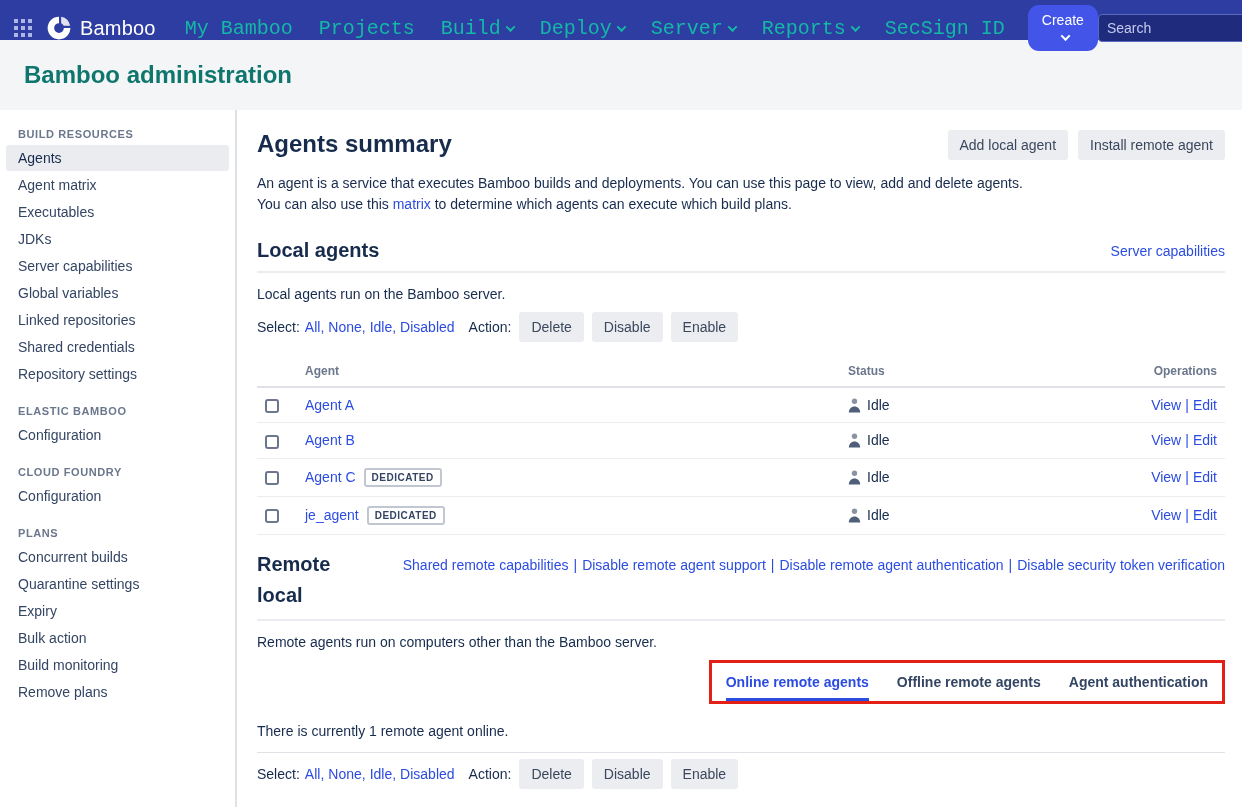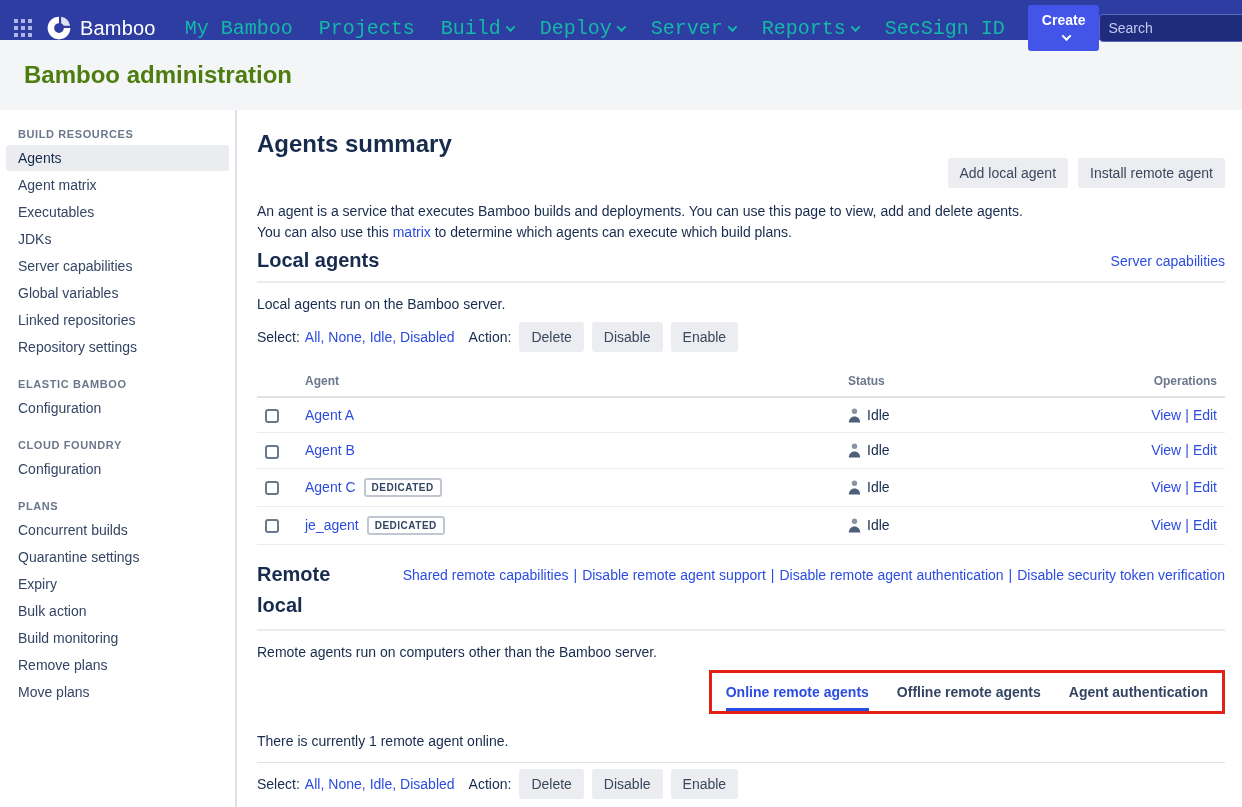--- a/index.html
+++ b/index.html
@@ -7,54 +7,54 @@
   body { font-family:"Liberation Sans", sans-serif; font-size:14px; color:#172b4d; background:#fff; }
   a { text-decoration:none; cursor:pointer; }
 
   
   .topbar { height:40px; background:#2e3da1; display:flex; align-items:center; padding:16px 12px 0 14px; color:#fff; }
   .grid-icon { display:inline-block; margin-right:14px; cursor:pointer; line-height:0; }
   .logo { display:flex; align-items:center; margin-right:16px; cursor:pointer; }
   .logo-text { font-size:20px; font-weight:500; color:#fff; margin-left:8px; letter-spacing:.2px; }
   .nav-item { color:#14b8a6; font-size:20px; padding:10px 13px; cursor:pointer; white-space:nowrap;font-family:Liberation Mono, monospace; }
   .chev { display:inline-block; width:7px; height:7px; border-left:2px solid currentColor; border-bottom:2px solid currentColor; transform:rotate(-45deg) translate(1px,-1px); margin-left:6px; vertical-align:middle; }
-  .create-btn { background:#4355e8; color:#fff; font-weight:700; font-size:14px; border:none; border-radius:3px; padding:7px 14px; margin-left:10px; cursor:pointer; }
+  .create-btn { background:#4355e8; color:#fff; font-weight:400; font-size:14px; border:none; border-radius:11px; padding:7px 14px; margin-left:10px; cursor:pointer; }
   .create-btn .chev { border-width:2px; }
   .searchbox { margin-left:auto; display:flex; align-items:center; background:#1f2b7d; border:1px solid #5a68c0; border-radius:4px; height:28px; width:212px; padding:0 8px; }
   .searchbox input { flex:1; background:transparent; border:none; outline:none; color:#e8ecff; font-size:14px; font-family:"Liberation Sans",sans-serif; }
   .searchbox input::placeholder { color:#c3cbf0; }
   .icon-btn { margin-left:16px; cursor:pointer; line-height:0; display:flex; align-items:center; justify-content:center; }
   .help-circle { width:21px; height:21px; border:2px solid #fff; border-radius:50%; color:#fff; font-size:12px; font-weight:700; display:flex; align-items:center; justify-content:center; line-height:1; }
   .help-circle::after { content:"?"; }
   .avatar { width:28px; height:28px; border-radius:50%; overflow:hidden; }
 
   
   .page-band { height:70px; background:#f4f5f7; display:flex; align-items:center; padding:0 24px; }
-  .page-band h1 { font-size:24px; font-weight:700; color:#4d7c0f; }
+  .page-band h1 { font-size:24px; font-weight:700; color:#0f766e; }
 
   
   .content { display:flex; height:697px;justify-content:flex-end; }
   .sidebar { width:237px; border-right:2px solid #dfe1e6; padding-top:14px; flex-shrink:0; }
   .side-heading { font-size:11px; font-weight:700; letter-spacing:.6px; color:#6b778c; padding:4px 18px; margin-top:14px; }
   .side-section:first-child .side-heading { margin-top:0; }
   .side-item { display:block; font-size:14px; color:#344563; padding:5px 12px; margin:1px 6px; border-radius:3px; cursor:pointer; }
   .side-item.selected { background:#ebecf0; color:#172b4d; }
 
   .main { flex:1; padding:20px 17px 0 20px; overflow:hidden; }
 
-  .page-head { display:flex; align-items:flex-start;flex-direction:column; }
+  .page-head { display:flex; align-items:flex-start; }
   .page-head h2 { font-size:24px; font-weight:700; color:#172b4d; }
   .head-actions { margin-left:auto; display:flex; gap:10px; }
   .btn { background:#ebedf1; color:#3b475c; border:none; border-radius:3px; padding:7px 12px; font-size:14px; font-family:"Liberation Sans",sans-serif; cursor:pointer; white-space:nowrap; }
 
   .intro { margin-top:13px; line-height:21px; }
   .intro p { margin:0; }
   a.link, .link { color:#2b4ce0; }
 
-  .section-head { display:flex; align-items:flex-start; margin-top:6px; border-bottom:2px solid #ebecf0; }
+  .section-head { display:flex; align-items:flex-start; margin-top:24px; border-bottom:2px solid #ebecf0; }
   .section-head h3 { font-size:20px; font-weight:600; color:#172b4d; padding-bottom:9px; }
   .section-head .right-link { margin-left:auto; font-size:14px; margin-top:4px; }
   .section-desc { margin:13px 0 10px; }
 
   .select-row { display:flex; align-items:center; margin:6px 0 0; }
   .select-row .lbl { margin-right:5px; }
   .comma { color:#2b4ce0; margin-right:4px; }
   .action-lbl { margin-left:14px; margin-right:8px; }
   .select-row .btn { margin-right:8px; }
 
@@ -163,39 +163,39 @@
   <aside class="sidebar">
     <div class="side-section">
       <div class="side-heading">BUILD RESOURCES</div>
       <a class="side-item selected">Agents</a>
       <a class="side-item">Agent matrix</a>
       <a class="side-item">Executables</a>
       <a class="side-item">JDKs</a>
       <a class="side-item">Server capabilities</a>
       <a class="side-item">Global variables</a>
       <a class="side-item">Linked repositories</a>
+      <a class="side-item">Shared credentials</a>
       <a class="side-item">Repository settings</a>
     </div>
     <div class="side-section">
       <div class="side-heading">ELASTIC BAMBOO</div>
       <a class="side-item">Configuration</a>
     </div>
     <div class="side-section">
       <div class="side-heading">CLOUD FOUNDRY</div>
       <a class="side-item">Configuration</a>
     </div>
     <div class="side-section">
       <div class="side-heading">PLANS</div>
       <a class="side-item">Concurrent builds</a>
       <a class="side-item">Quarantine settings</a>
       <a class="side-item">Expiry</a>
       <a class="side-item">Bulk action</a>
       <a class="side-item">Build monitoring</a>
       <a class="side-item">Remove plans</a>
-      <a class="side-item">Move plans</a>
     </div>
   </aside>
 
   <main class="main">
     <div class="page-head">
       <h2>Agents summary</h2>
       <div class="head-actions">
         <button class="btn">Add local agent</button>
         <button class="btn">Install remote agent</button>
       </div>

